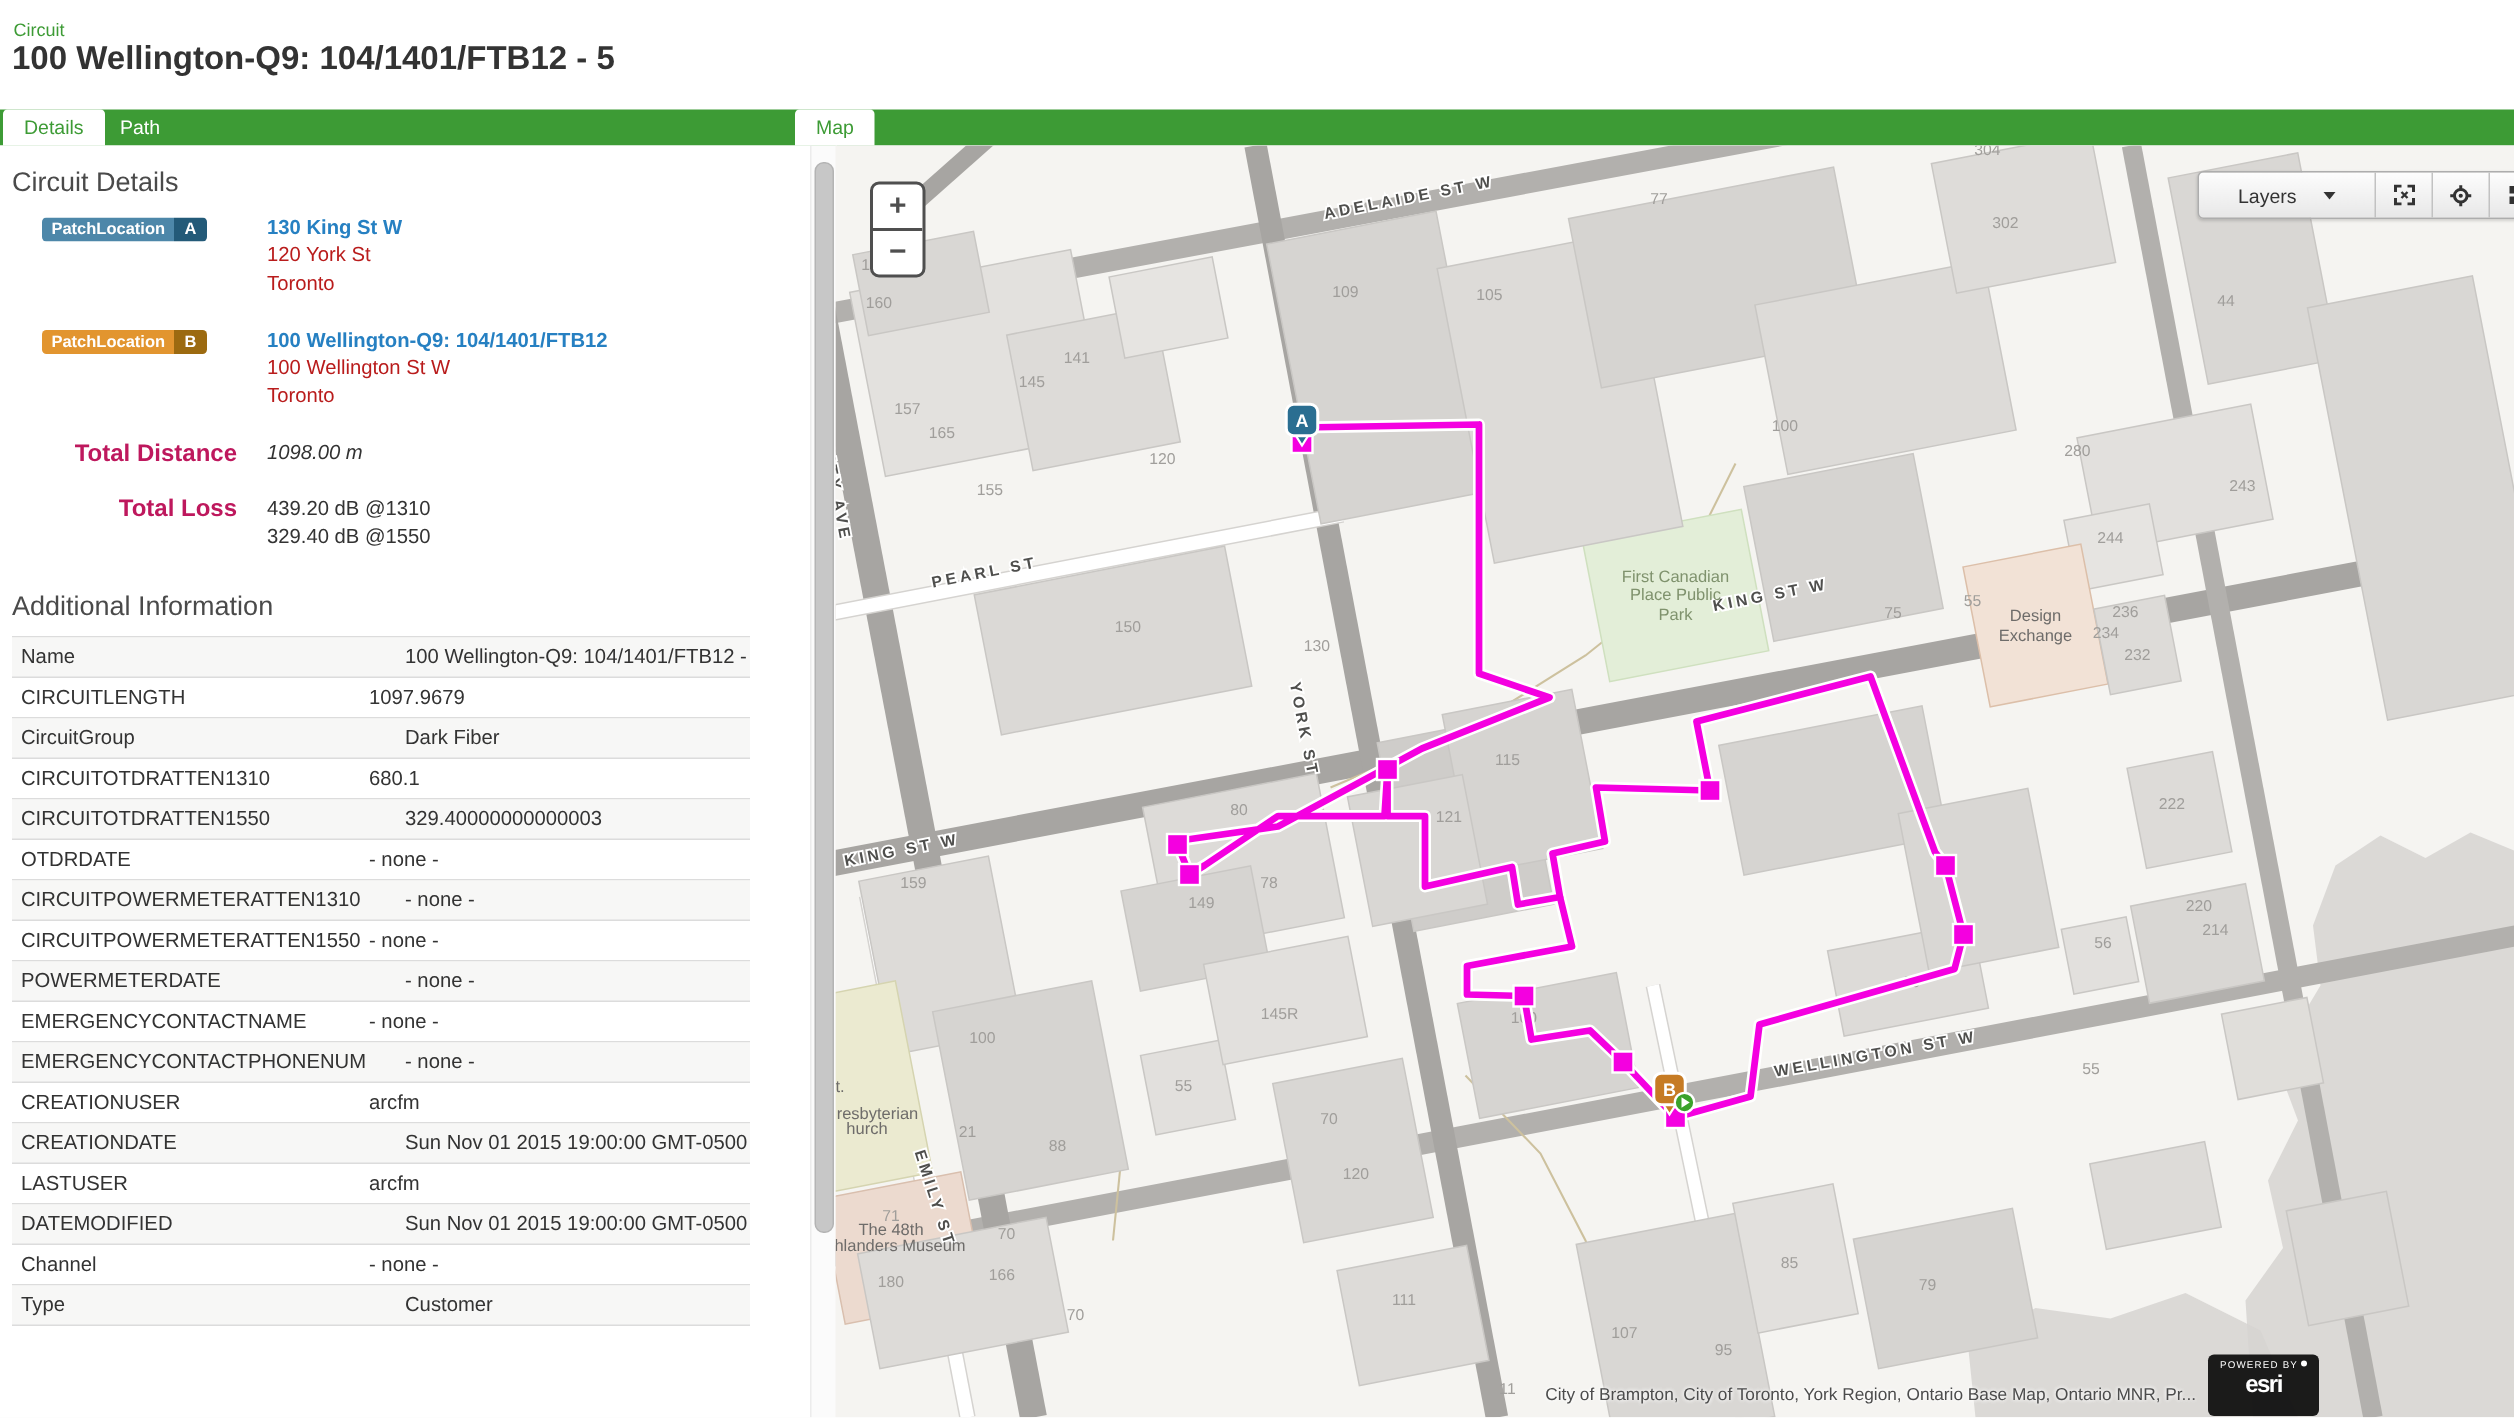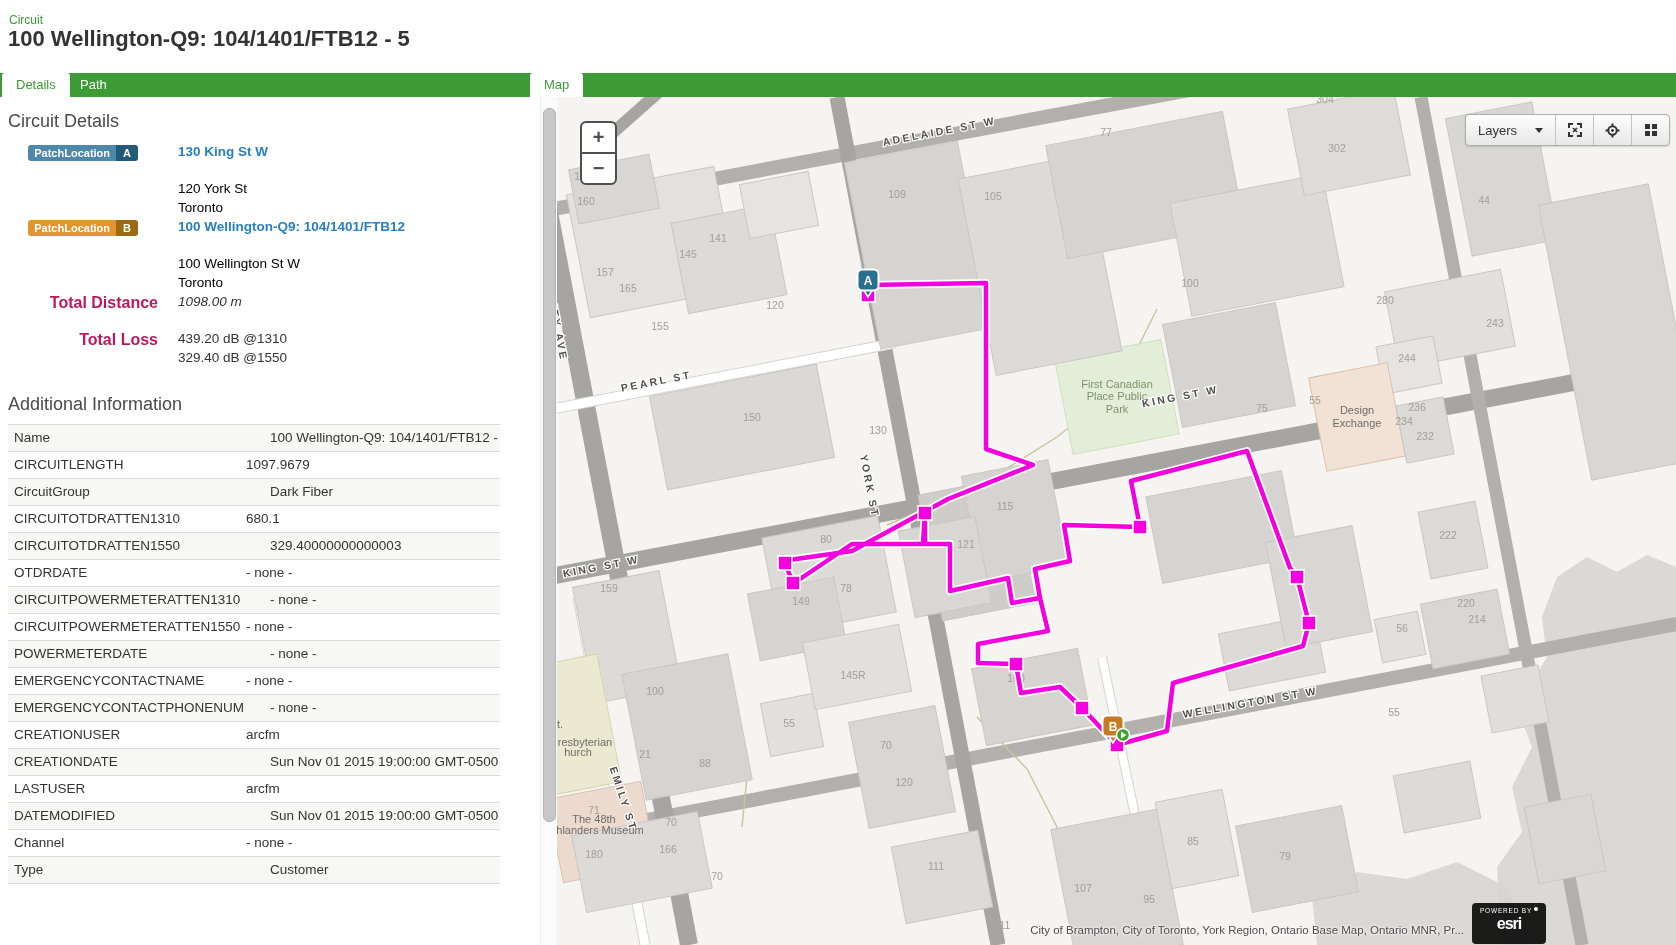--- a/index.html
+++ b/index.html
@@ -19,21 +19,21 @@
   
   #panel{position:absolute;left:0;top:97px;width:540px;height:848px;background:#fff;overflow:hidden;}
   .sect-title{font-size:18px;font-weight:400;color:#4a4a4a;}
   #circuit-details-title{position:absolute;left:8px;top:14px;}
   .loc-block{position:absolute;left:0;width:520px;}
   .loc-badge{position:absolute;right:382px;top:1px;display:inline-flex;font-size:11px;font-weight:bold;
              color:#fff;border-radius:3px;overflow:hidden;white-space:nowrap;}
   .loc-badge .seg1{padding:2px 6px;}
   .loc-badge .seg2{padding:2px 7px;}
   .loc-link{position:absolute;left:178px;top:0;font-size:13.5px;font-weight:bold;color:#2680c2;text-decoration:none;}
-  .loc-line{position:absolute;left:178px;font-size:13.5px;color:#000000;margin-top:19px;}
+  .loc-line{position:absolute;left:178px;font-size:13.5px;color:#b91c1c;}
   .tot-label{position:absolute;right:382px;font-size:16px;font-weight:bold;color:#be185d;}
   .tot-val{position:absolute;left:178px;font-size:13.5px;color:#333;}
   #additional-title{position:absolute;left:8px;top:297px;}
   #info-table{position:absolute;left:8px;top:327px;width:492px;border-top:1px solid #dcdcdc;}
   .info-row{display:flex;height:26px;line-height:26px;border-bottom:1px solid #dcdcdc;font-size:13.5px;color:#333;}
   .info-row.alt{background:#f7f7f6;gap:24px;}
   .info-row .k{width:232px;padding-left:6px;white-space:nowrap;overflow:hidden;}
   .info-row .v{flex:1;white-space:nowrap;overflow:hidden;}
 
   
@@ -45,21 +45,21 @@
   #mapsvg{position:absolute;left:0;top:0;}
 
   #zoomctl{position:absolute;left:23px;top:24px;width:33px;border:2px solid #4f4f4f;border-radius:6px;
            background:#fff;overflow:hidden;}
   .zoombtn{width:100%;height:29px;line-height:29px;text-align:center;font-size:20px;font-weight:bold;color:#4f4f4f;cursor:pointer;}
   #zoom-in{border-bottom:2px solid #4f4f4f;}
 
   #layersgrp{position:absolute;left:908px;top:17px;height:30px;display:flex;align-items:stretch;
              background:linear-gradient(#fdfdfd,#e7e7e7);border:1px solid #adadad;border-radius:4px;
              box-shadow:0 1px 2px rgba(0,0,0,.15);font-size:13px;color:#333;}
-  #layers-btn{display:flex;align-items:center;padding:0 12px;cursor:pointer;gap:11px;}
+  #layers-btn{display:flex;align-items:center;padding:0 26px;cursor:pointer;gap:11px;}
   #layers-btn .caret{width:0;height:0;border-left:4px solid transparent;border-right:4px solid transparent;
                      border-top:5px solid #333;margin-left:7px;}
   .iconbtn{display:flex;align-items:center;justify-content:center;width:37px;border-left:1px solid #c2c2c2;cursor:pointer;}
 
   #attr{position:absolute;right:212px;bottom:9px;font-size:11.5px;color:#4c4c4c;
         text-shadow:0 0 3px #fff,0 0 3px #fff;white-space:nowrap;}
   #esri{position:absolute;left:915px;top:806px;width:74px;height:41px;background:rgba(0,0,0,.88);
         border-radius:4px;color:#fff;text-align:center;}
   #esri .pb{font-size:6.5px;letter-spacing:.8px;margin-top:4px;}
   #esri .pb .dot{display:inline-block;width:4px;height:4px;background:#fff;border-radius:50%;margin-left:2px;vertical-align:top;}

